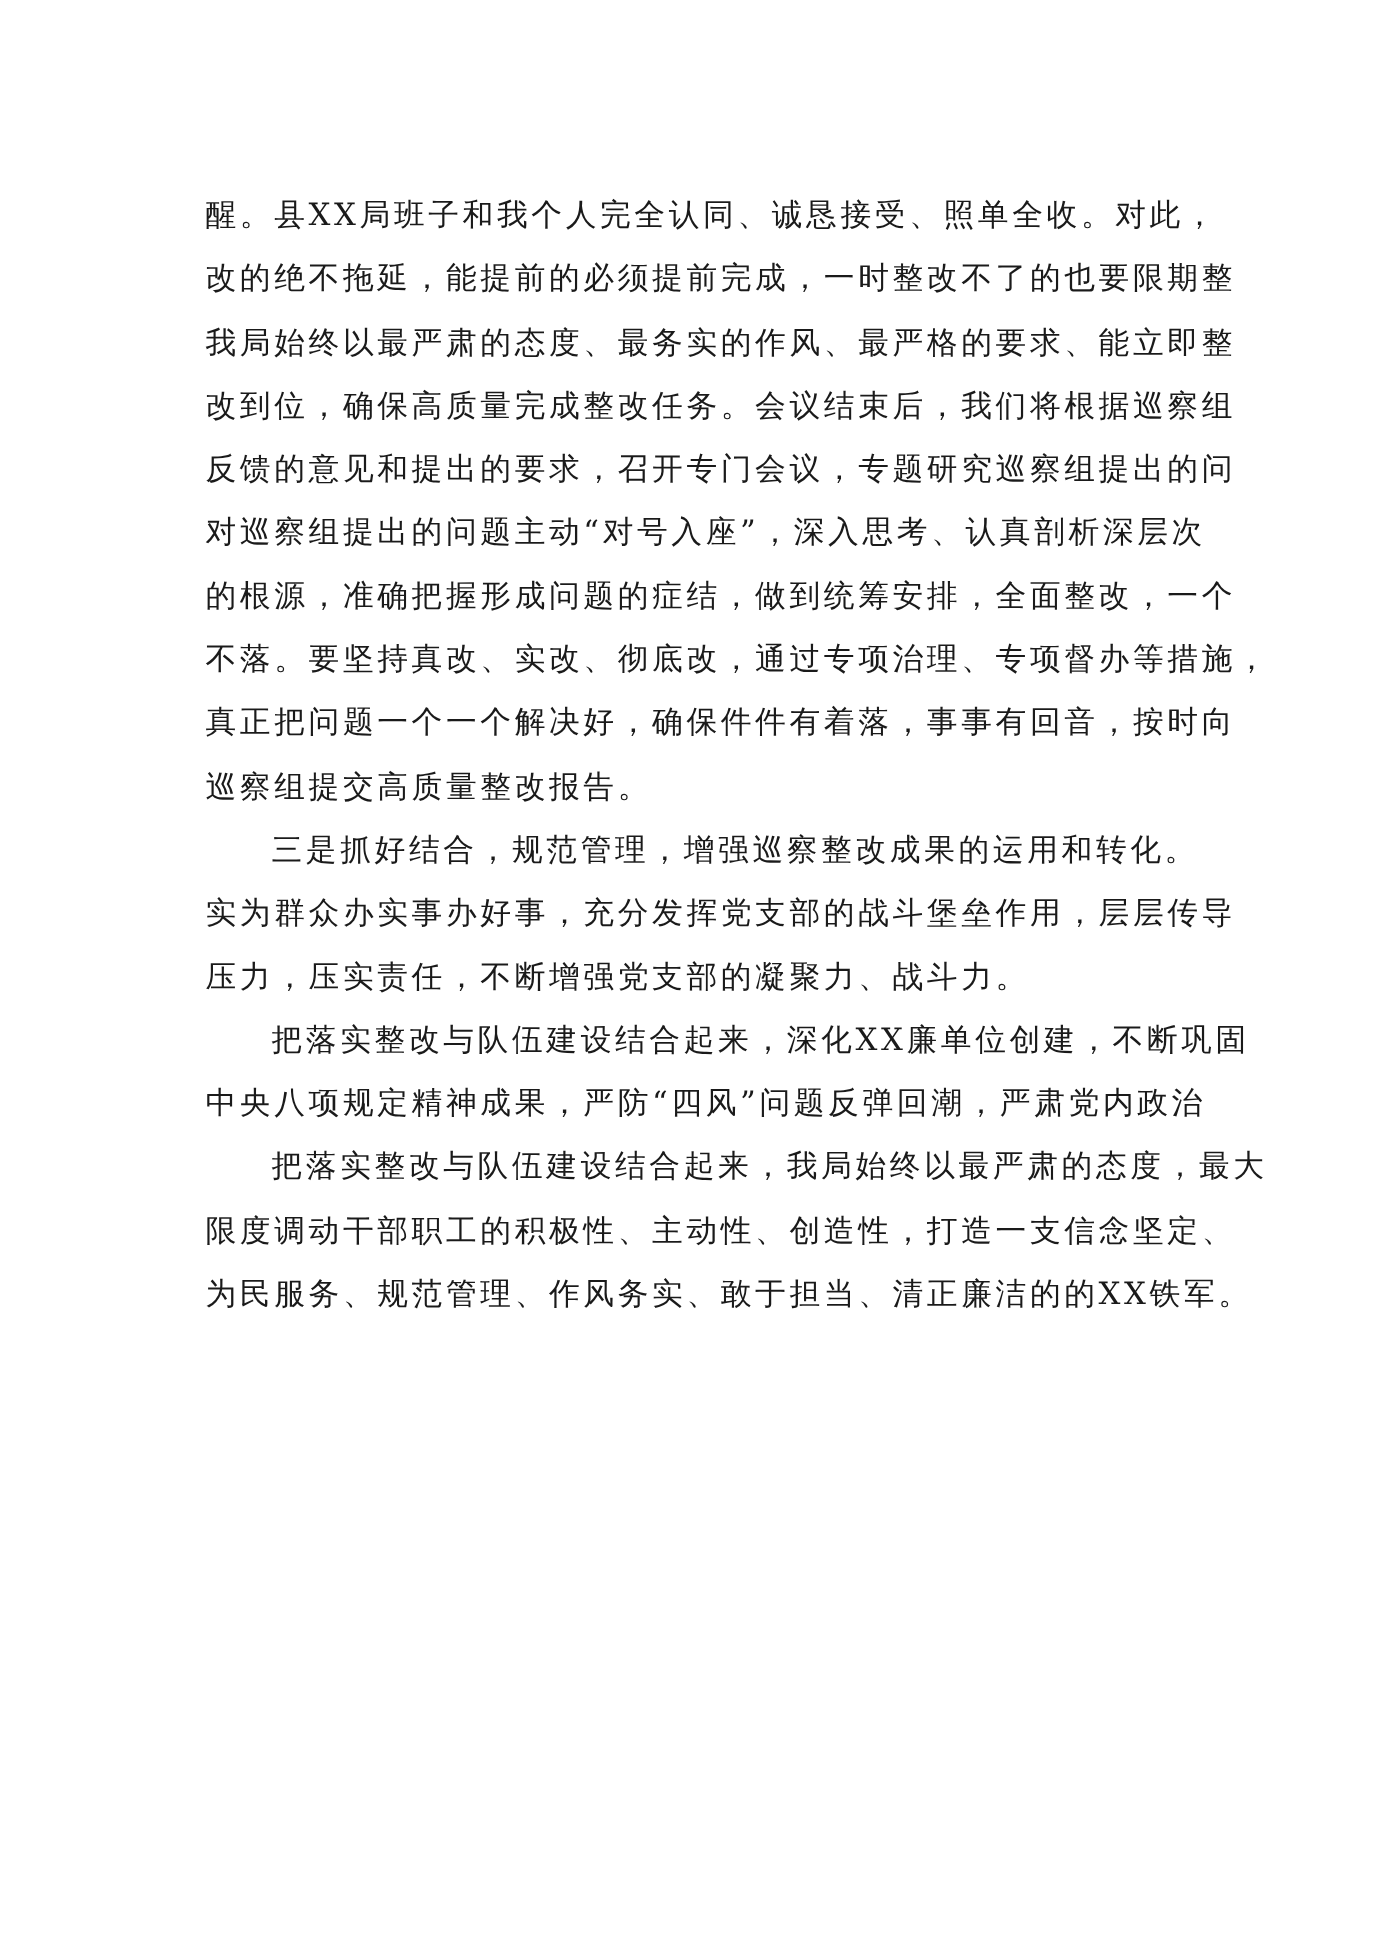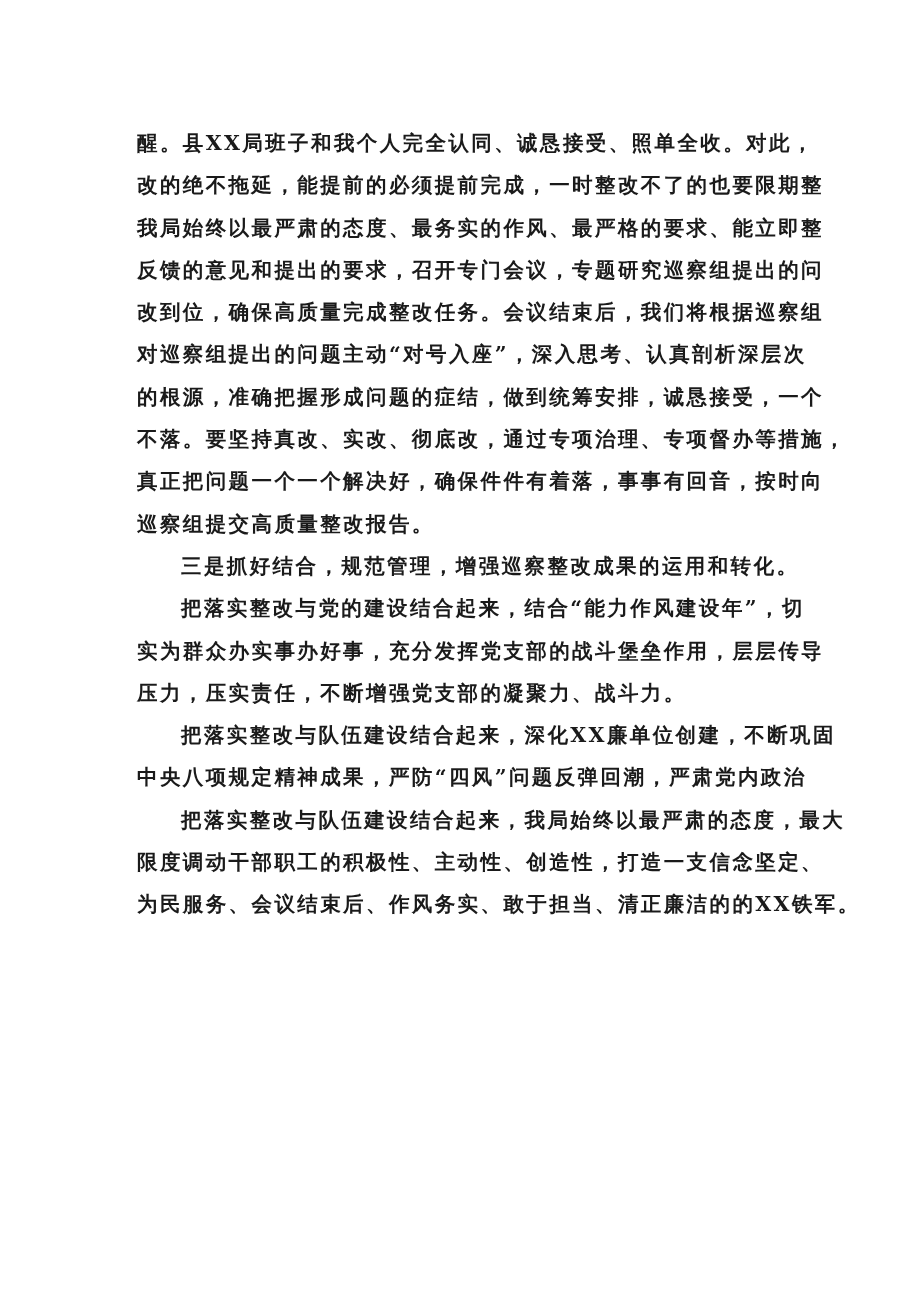--- a/index.html
+++ b/index.html
@@ -3,50 +3,49 @@
 <meta charset="utf-8">
 <style>
   html, body { margin:0; padding:0; background:#ffffff; }
   body { width:920px; height:1301px; position:relative; overflow:hidden; }
   .page {
     position:absolute; left:137px; top:122px; width:650px;
     font-family: "DejaVu Serif", "Liberation Serif", serif;
     font-size:20.5px; color:#1a1a1a; line-height:42.3px;
     letter-spacing:2.4px;
   }
-  .p { margin:0; text-align:justify; text-align-last:left;font-weight:bold; }
+  .p { margin:0; text-align:justify; text-align-last:left; }
   .p.indent { text-indent:44px; }
   .line { display:block; white-space:nowrap; }
 </style>
 </head>
 <body>
 
 <div class="page">
   <div class="p">
     <span class="line">醒。县XX局班子和我个人完全认同、诚恳接受、照单全收。对此，</span>
     <span class="line">改的绝不拖延，能提前的必须提前完成，一时整改不了的也要限期整</span>
     <span class="line">我局始终以最严肃的态度、最务实的作风、最严格的要求、能立即整</span>
+    <span class="line">改到位，确保高质量完成整改任务。会议结束后，我们将根据巡察组</span>
     <span class="line">反馈的意见和提出的要求，召开专门会议，专题研究巡察组提出的问</span>
-    <span class="line">改到位，确保高质量完成整改任务。会议结束后，我们将根据巡察组</span>
     <span class="line">对巡察组提出的问题主动“对号入座”，深入思考、认真剖析深层次</span>
-    <span class="line">的根源，准确把握形成问题的症结，做到统筹安排，诚恳接受，一个</span>
+    <span class="line">的根源，准确把握形成问题的症结，做到统筹安排，全面整改，一个</span>
     <span class="line">不落。要坚持真改、实改、彻底改，通过专项治理、专项督办等措施，</span>
     <span class="line">真正把问题一个一个解决好，确保件件有着落，事事有回音，按时向</span>
     <span class="line">巡察组提交高质量整改报告。</span>
   </div>
   <div class="p indent">
     <span class="line">三是抓好结合，规范管理，增强巡察整改成果的运用和转化。</span>
   </div>
   <div class="p indent">
-    <span class="line">把落实整改与党的建设结合起来，结合“能力作风建设年”，切</span>
     <span class="line" style="text-indent:0">实为群众办实事办好事，充分发挥党支部的战斗堡垒作用，层层传导</span>
     <span class="line" style="text-indent:0">压力，压实责任，不断增强党支部的凝聚力、战斗力。</span>
   </div>
   <div class="p indent">
     <span class="line">把落实整改与队伍建设结合起来，深化XX廉单位创建，不断巩固</span>
     <span class="line" style="text-indent:0">中央八项规定精神成果，严防“四风”问题反弹回潮，严肃党内政治</span>
   </div>
   <div class="p indent">
     <span class="line">把落实整改与队伍建设结合起来，我局始终以最严肃的态度，最大</span>
     <span class="line" style="text-indent:0">限度调动干部职工的积极性、主动性、创造性，打造一支信念坚定、</span>
-    <span class="line" style="text-indent:0">为民服务、会议结束后、作风务实、敢于担当、清正廉洁的的XX铁军。</span>
+    <span class="line" style="text-indent:0">为民服务、规范管理、作风务实、敢于担当、清正廉洁的的XX铁军。</span>
   </div>
 </div>
 
 </body></html>

